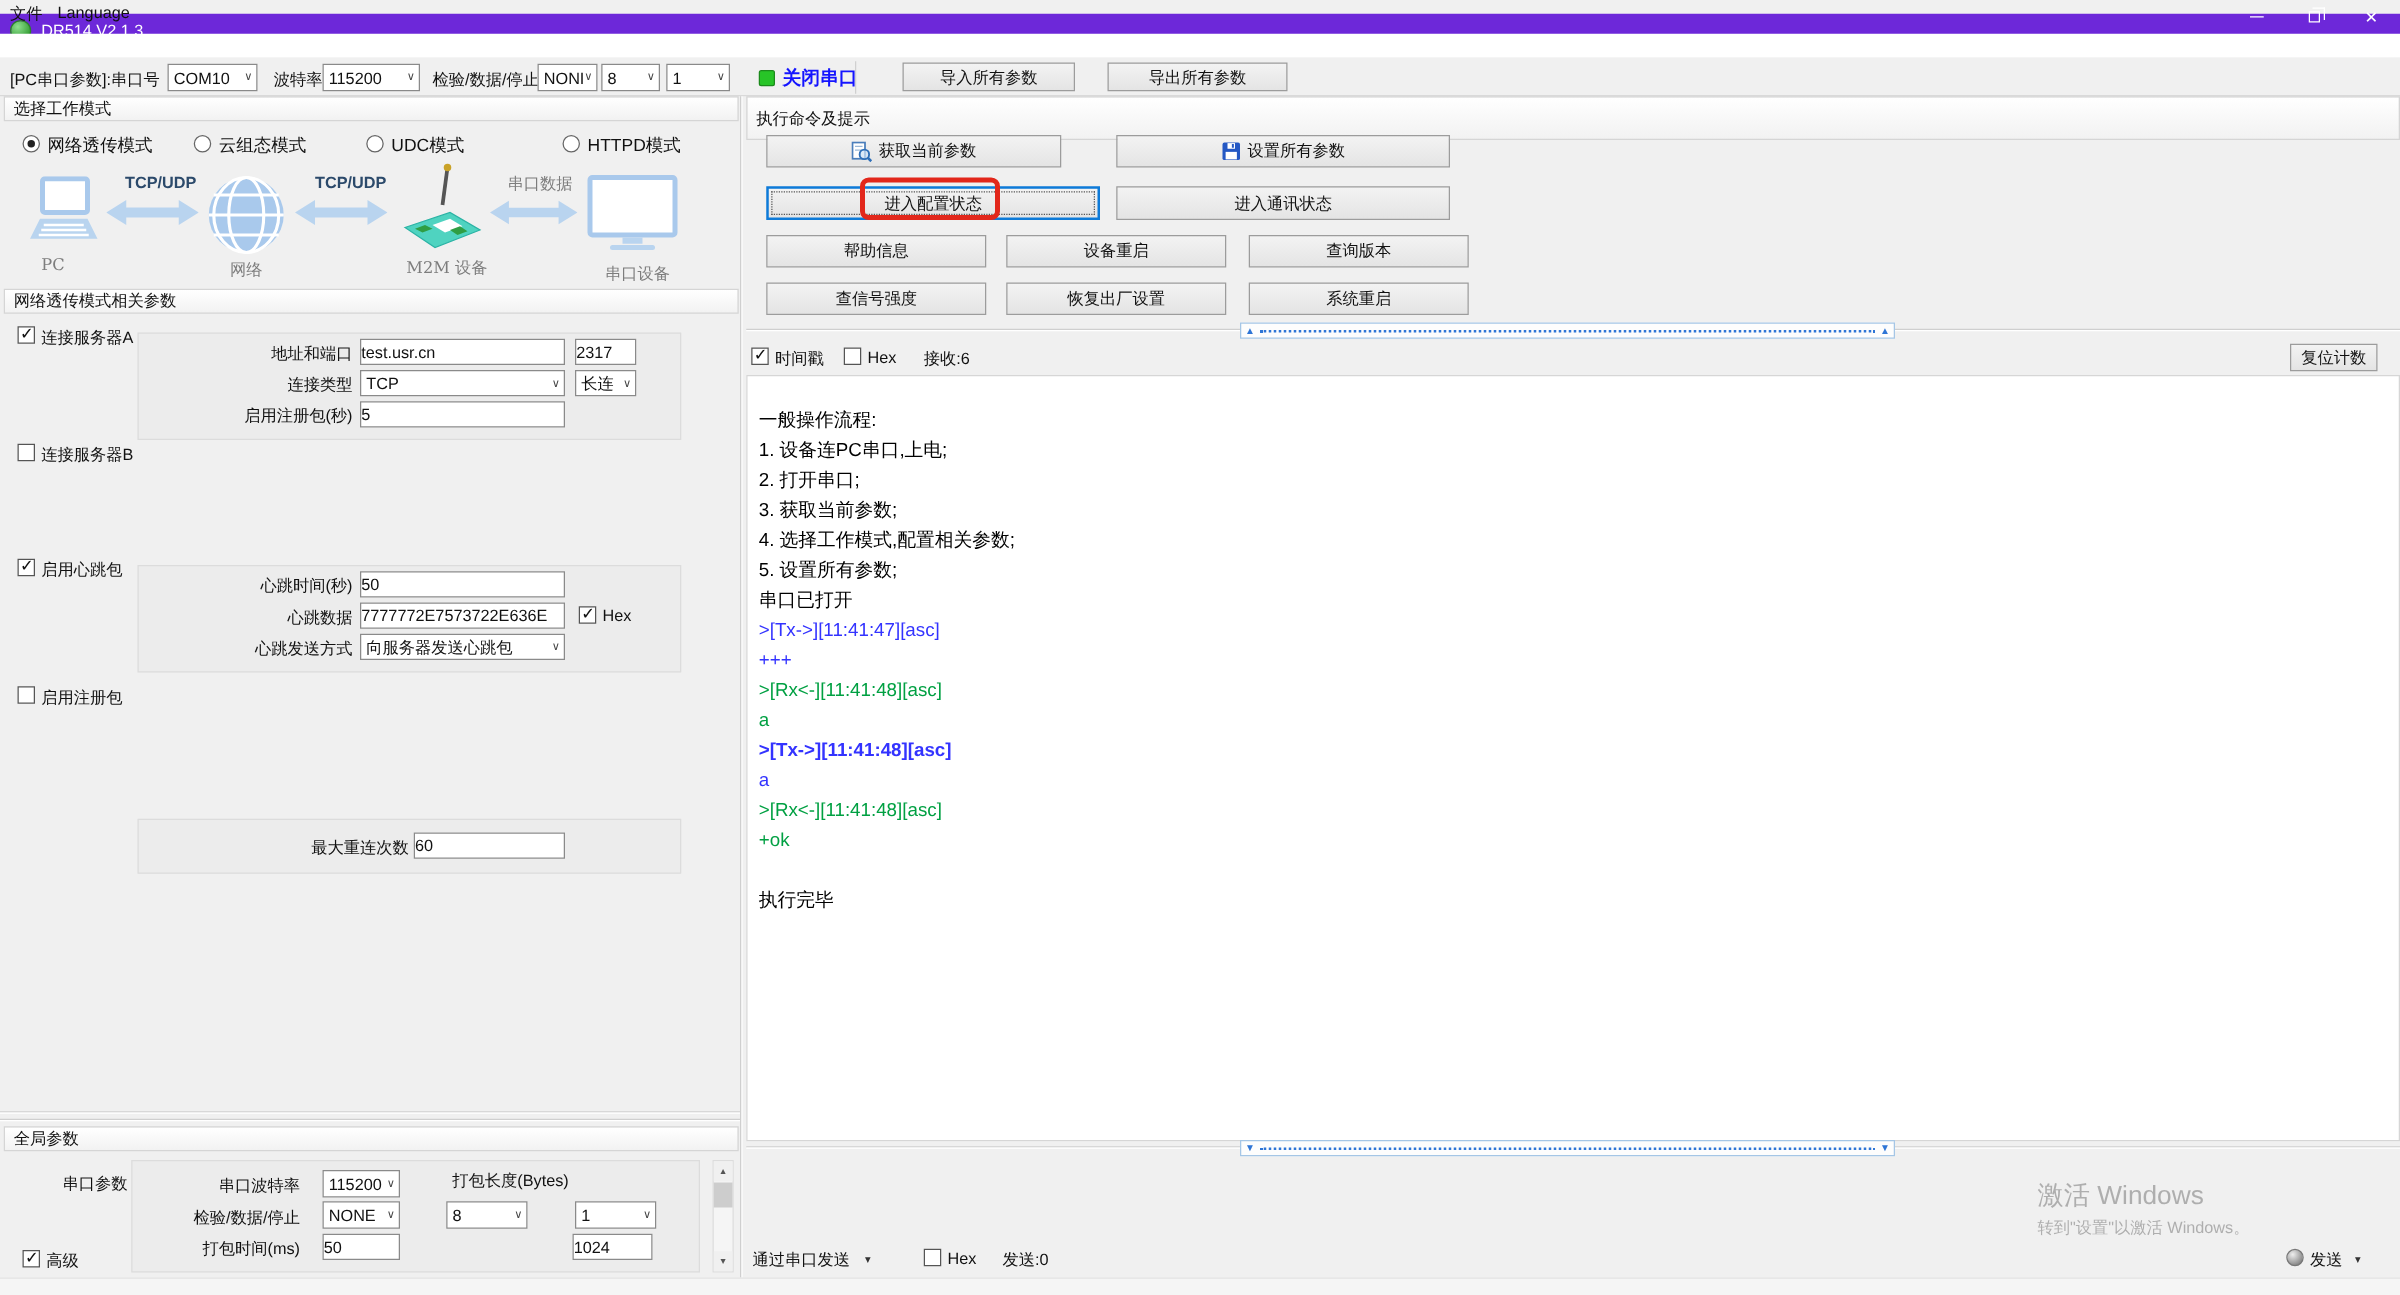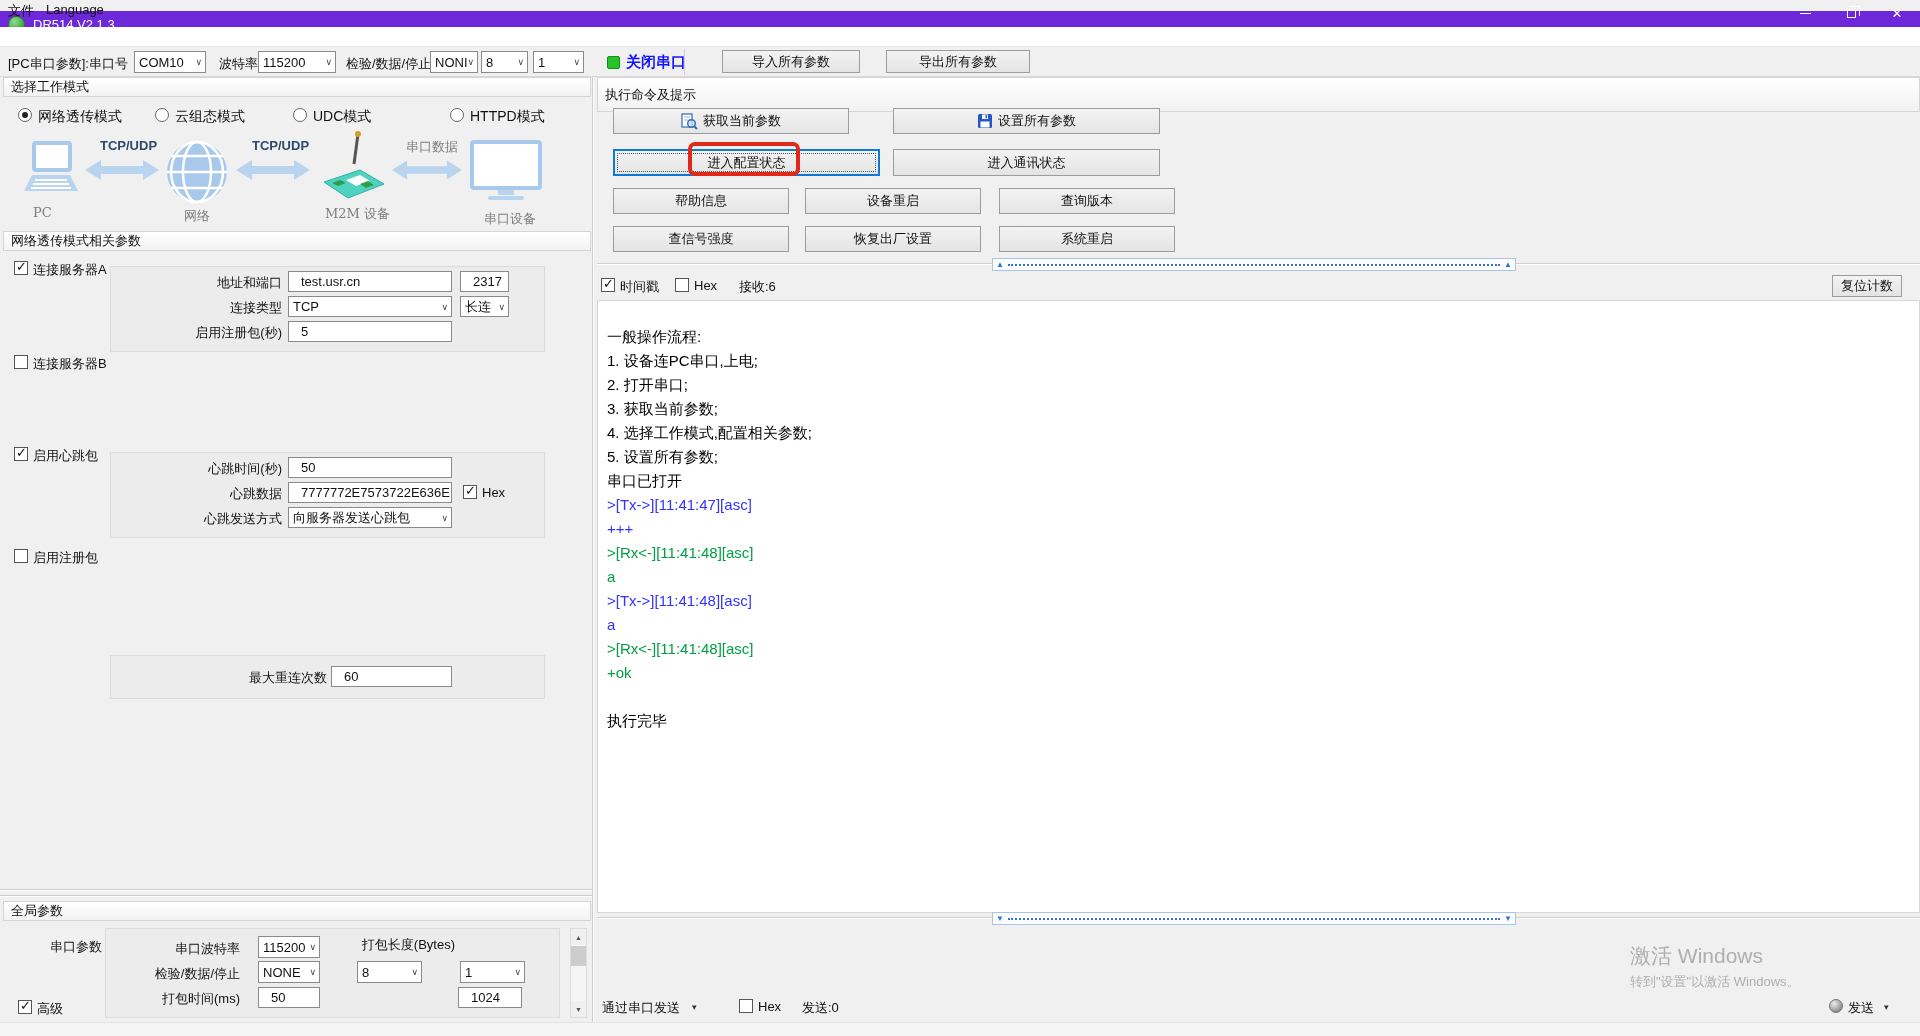--- a/index.html
+++ b/index.html
@@ -18,21 +18,21 @@
 .restglyph::before{content:"";position:absolute;left:2px;top:-4px;width:9px;height:9px;border:1px solid #fff;border-left:none;border-bottom:none}
 .closeglyph{font-size:13px;line-height:13px}
 
 .menubar{position:absolute;left:0;top:27px;width:1920px;height:20px;background:#fff;border-bottom:1px solid #ececec}
 .menuitem{position:absolute;top:2px;white-space:nowrap;color:#111}
 .toolbar{position:absolute;left:0;top:47px;width:1920px;height:30px;background:#f0f0f0;border-bottom:1px solid #d9d9d9}
 .lbl{position:absolute;white-space:nowrap}
 .rlbl{position:absolute;white-space:nowrap;text-align:right}
 .combo{position:absolute;background:#fff;border:1px solid #8a8a8a;display:flex;align-items:center;padding:0 15px 0 4px;white-space:nowrap;overflow:hidden}
 .combo .arr{position:absolute;right:3px;top:50%;transform:translateY(-52%);font-size:9px;color:#444}
-.tinput{position:absolute;background:#fff;border:1px solid #8a8a8a;display:flex;align-items:center;padding:0 12px;white-space:nowrap;overflow:hidden}
+.tinput{position:absolute;background:#fff;border:1px solid #8a8a8a;display:flex;align-items:center;padding:0 0;white-space:nowrap;overflow:hidden}
 .btn{position:absolute;background:linear-gradient(#f3f3f3,#e4e4e4);border:1px solid #9c9c9c;display:flex;align-items:center;justify-content:center;gap:5px;white-space:nowrap}
 .btn.focused{border:2px solid #0d7ad8;outline:1px dotted #555;outline-offset:-5px}
 .led{position:absolute;width:13px;height:13px;background:#27c427;border:1px solid #1b8a1b;border-radius:2px}
 .closeport{position:absolute;font-size:15px;font-weight:bold;color:#1414ff;white-space:nowrap}
 .vsep{position:absolute;width:1px;background:#d0d0d0}
 
 .sechdr{position:absolute;background:linear-gradient(#ffffff,#f2f2f2);border:1px solid #d5d5d5;display:flex;align-items:center;padding-left:7px;color:#111}
 .gbox{position:absolute;background:#ececec;border:1px solid #dcdcdc}
 .chkbox{position:absolute;width:14px;height:14px;background:#fff;border:1px solid #555}
 .chkbox.on::after{content:"✓";position:absolute;left:1px;top:-3px;font-size:13px;font-weight:bold;color:#111}
@@ -302,21 +302,21 @@
       <div class="logline" style="color: rgb(0, 0, 0);">1. 设备连PC串口,上电;</div>
       <div class="logline" style="color: rgb(0, 0, 0);">2. 打开串口;</div>
       <div class="logline" style="color: rgb(0, 0, 0);">3. 获取当前参数;</div>
       <div class="logline" style="color: rgb(0, 0, 0);">4. 选择工作模式,配置相关参数;</div>
       <div class="logline" style="color: rgb(0, 0, 0);">5. 设置所有参数;</div>
       <div class="logline" style="color: rgb(0, 0, 0);">串口已打开</div>
       <div class="logline" style="color: rgb(51, 51, 255);">&gt;[Tx-&gt;][11:41:47][asc]</div>
       <div class="logline" style="color: rgb(51, 51, 255);">+++</div>
       <div class="logline" style="color: rgb(0, 160, 66);">&gt;[Rx&lt;-][11:41:48][asc]</div>
       <div class="logline" style="color: rgb(0, 160, 66);">a</div>
-      <div class="logline" style="color: rgb(51, 51, 255);">&gt;[Tx-&gt;][11:41:48][asc]</div>
+      <div class="logline" style="color: rgb(51, 51, 255); font-weight: bold;">&gt;[Tx-&gt;][11:41:48][asc]</div>
       <div class="logline" style="color: rgb(51, 51, 255);">a</div>
       <div class="logline" style="color: rgb(0, 160, 66);">&gt;[Rx&lt;-][11:41:48][asc]</div>
       <div class="logline" style="color: rgb(0, 160, 66);">+ok</div>
       <div class="logline" style="color: rgb(0, 0, 0);">&nbsp;</div>
       <div class="logline" style="color: rgb(0, 0, 0);">执行完毕</div>
     </div>
 </div>
 
 <div class="ridge" style="left:597px;top:917px;width:1323px;height:2px"></div>
 <div class="splitthumb" style="left:992px;top:912px;width:524px">

